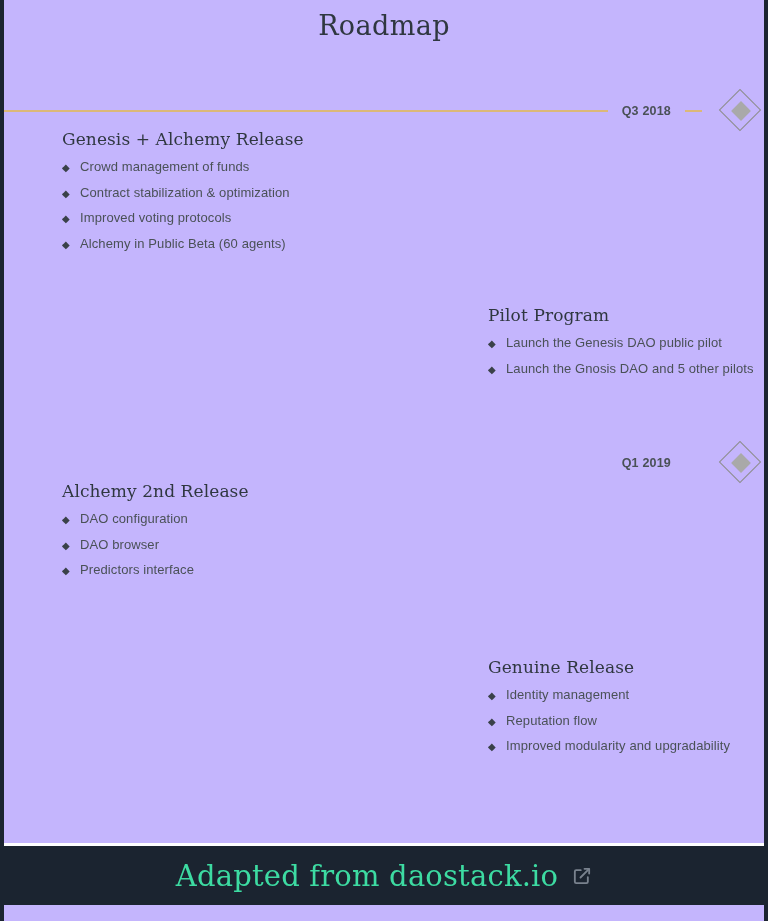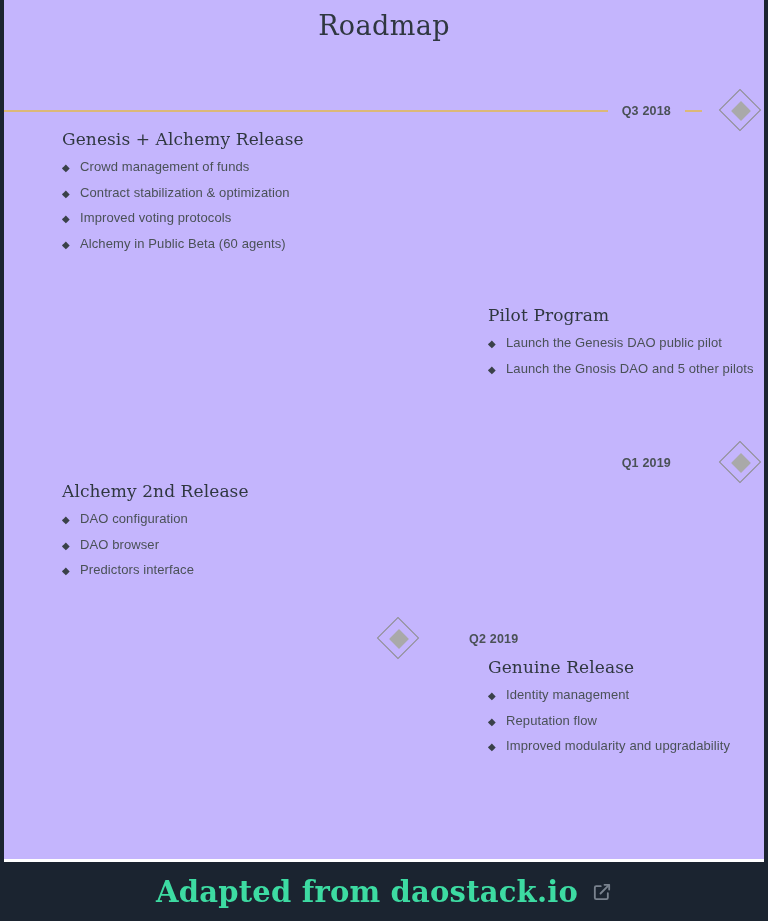--- a/index.html
+++ b/index.html
@@ -163,29 +163,28 @@
     color: #4a5157;
     white-space: nowrap;
     letter-spacing: 0.1px;
   }
 
   
   .footer {
     position: absolute;
     left: -4px;
     right: -4px;
-    bottom: 0;
+    bottom: 16px;
     height: 59px;
     background: #1b2430;
     border-top: 3px solid #ffffff;
     display: flex;
     align-items: center;
     justify-content: center;
     gap: 14px;
-    font-weight: bold;
   }
   .footer-text {
     font-family: "DejaVu Serif", "Liberation Serif", serif;
     font-size: 29px;
     color: #3ddba2;
     letter-spacing: 0.2px;
   }
   .ext-icon {
     display: block;
     width: 20px;
@@ -280,32 +279,20 @@
           </li>
           <li>
             <span class="bullet">◆</span>
             <span class="item-text">Predictors interface</span>
           </li>
         </ul>
       </div>
     </div>
 
     <div class="milestone m-right">
-      <div class="ms-head">
-        <span class="diamond">
-          <span class="outer"></span>
-          <span class="inner"></span>
-        </span>
-        <span class="spacer-md"></span>
-        <span class="dash dash-none"></span>
-        <span class="spacer-sm"></span>
-        <span class="q-label">Q2 2019</span>
-        <span class="spacer-sm"></span>
-        <span class="rule rule-none"></span>
-      </div>
       <div class="ms-body">
         <h2 class="ms-heading">Genuine Release</h2>
         <ul class="ms-list">
           <li>
             <span class="bullet">◆</span>
             <span class="item-text">Identity management</span>
           </li>
           <li>
             <span class="bullet">◆</span>
             <span class="item-text">Reputation flow</span>

